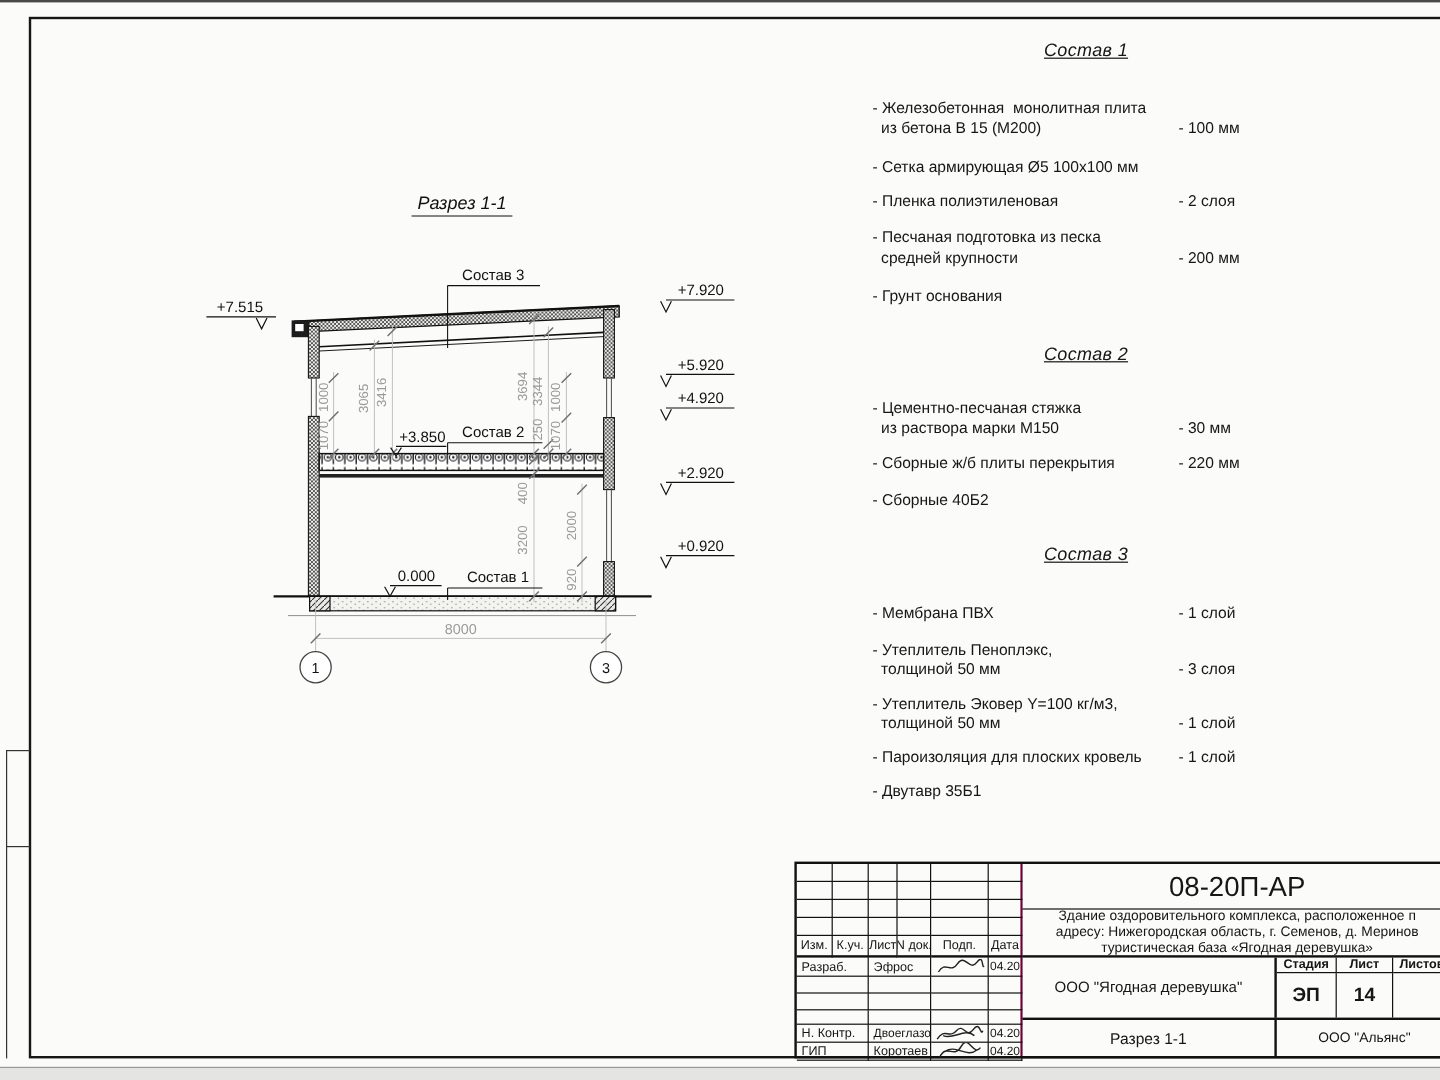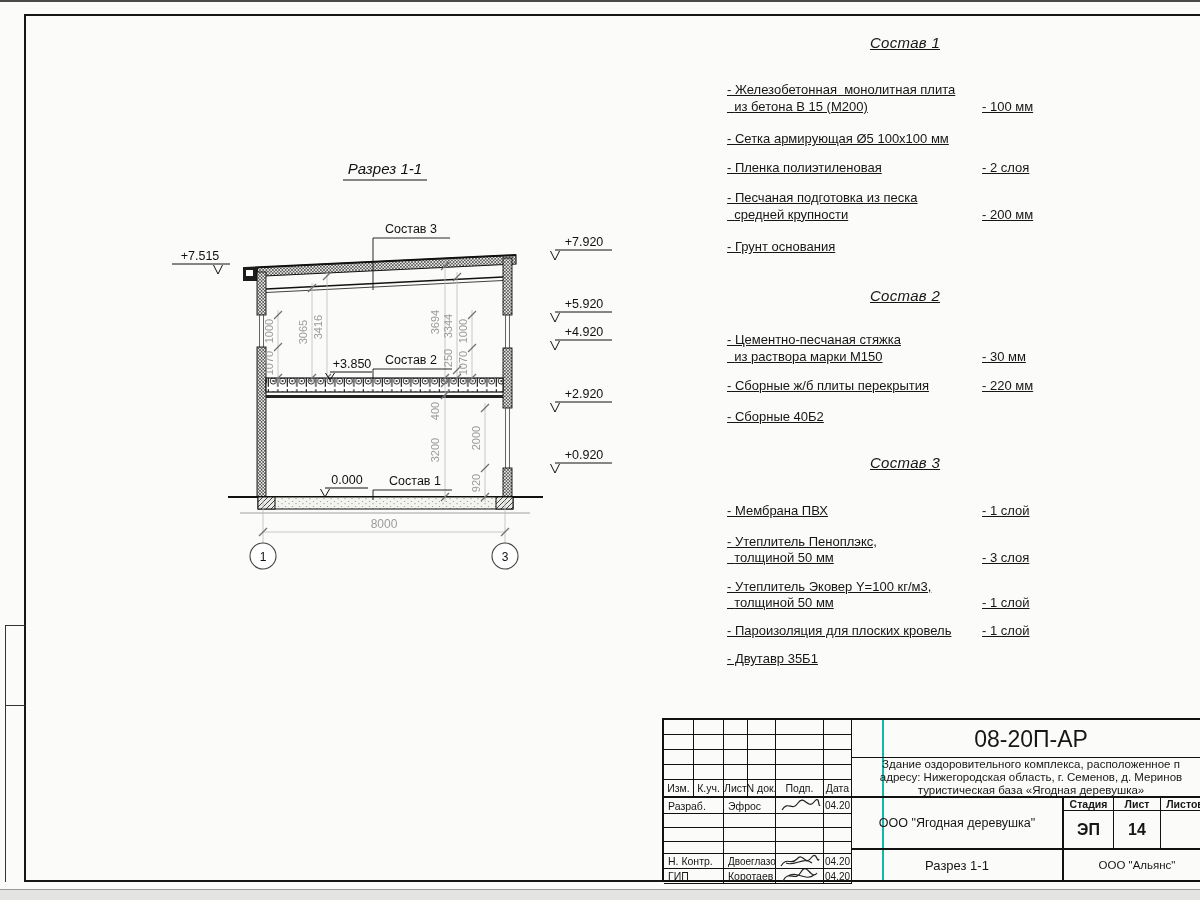--- a/index.html
+++ b/index.html
@@ -12,31 +12,31 @@
   .paper-top{left:0;top:0;width:1200px;height:2px;background:#4a4a4a;}
   .paper-bottom-line{left:0;top:889px;width:1200px;height:1px;background:#9a9a9a;}
   .paper-bottom-band{left:0;top:890px;width:1200px;height:10px;background:#e4e4e2;}
   
   .frame{left:24px;top:14px;width:1380px;height:868px;border:2px solid #161616;box-sizing:border-box;}
   .file-v{left:5px;top:625px;width:1px;height:257px;background:#333;}
   .file-h1{left:5px;top:625px;width:20px;height:1px;background:#333;}
   .file-h2{left:5px;top:705px;width:20px;height:1px;background:#333;}
   
   .spec-head{width:350px;text-align:center;font-size:15px;font-style:italic;text-decoration:underline;letter-spacing:.3px;}
-  .spec-items{width:340px;text-decoration:underline;}
+  .spec-items{width:340px;}
   .spec-row{display:flex;align-items:flex-end;font-size:13px;line-height:16.5px;}
   .spec-name{width:255px;white-space:pre-wrap;}
   .spec-val{width:85px;white-space:nowrap;}
   .mb16{margin-bottom:16px}.mb14{margin-bottom:14px}.mb13{margin-bottom:13px}.mb12{margin-bottom:12px}.mb11{margin-bottom:11px}
   
   .tb{left:662px;top:718px;width:550px;height:164px;border:2px solid #111;box-sizing:border-box;background:#fff0;}
-  .tb-left{position:absolute;left:0;top:0;width:220px;height:160px;display:grid;
+  .tb-left{position:absolute;left:0;top:0;width:188px;height:160px;display:grid;
     grid-template-columns:30px 30px 24px 28px 48px 28px;
     grid-template-rows:15px 15px 15px 15px 18px 16px 14px 14px 12px 15px 15px;
-    border-right:2px solid #14b8a6;box-sizing:border-box;text-align:center;}
+    border-right:2px solid #ec4899;box-sizing:border-box;text-align:center;}
   .tb-left .c{border-right:1px solid #111;border-bottom:1px solid #111;font-size:10.5px;
     display:flex;align-items:center;justify-content:center;overflow:hidden;box-sizing:border-box;white-space:nowrap;}
   .tb-left .hd{border-bottom:2px solid #111;}
   .tb-left .lft{justify-content:flex-start;padding-left:4px;}
   .tb-left .s2{grid-column:span 2;}
   .tb-right{position:absolute;left:188px;top:0;width:358px;height:160px;}
   .tb-num{position:absolute;left:0;top:0;width:358px;height:38px;border-bottom:1px solid #111;
     font-size:23px;line-height:38px;text-align:center;box-sizing:border-box;}
   .tb-proj{position:absolute;left:0;top:38px;width:358px;height:40px;border-bottom:2px solid #111;
     font-size:11.5px;line-height:13px;text-align:center;display:flex;flex-direction:column;justify-content:center;box-sizing:border-box;}

